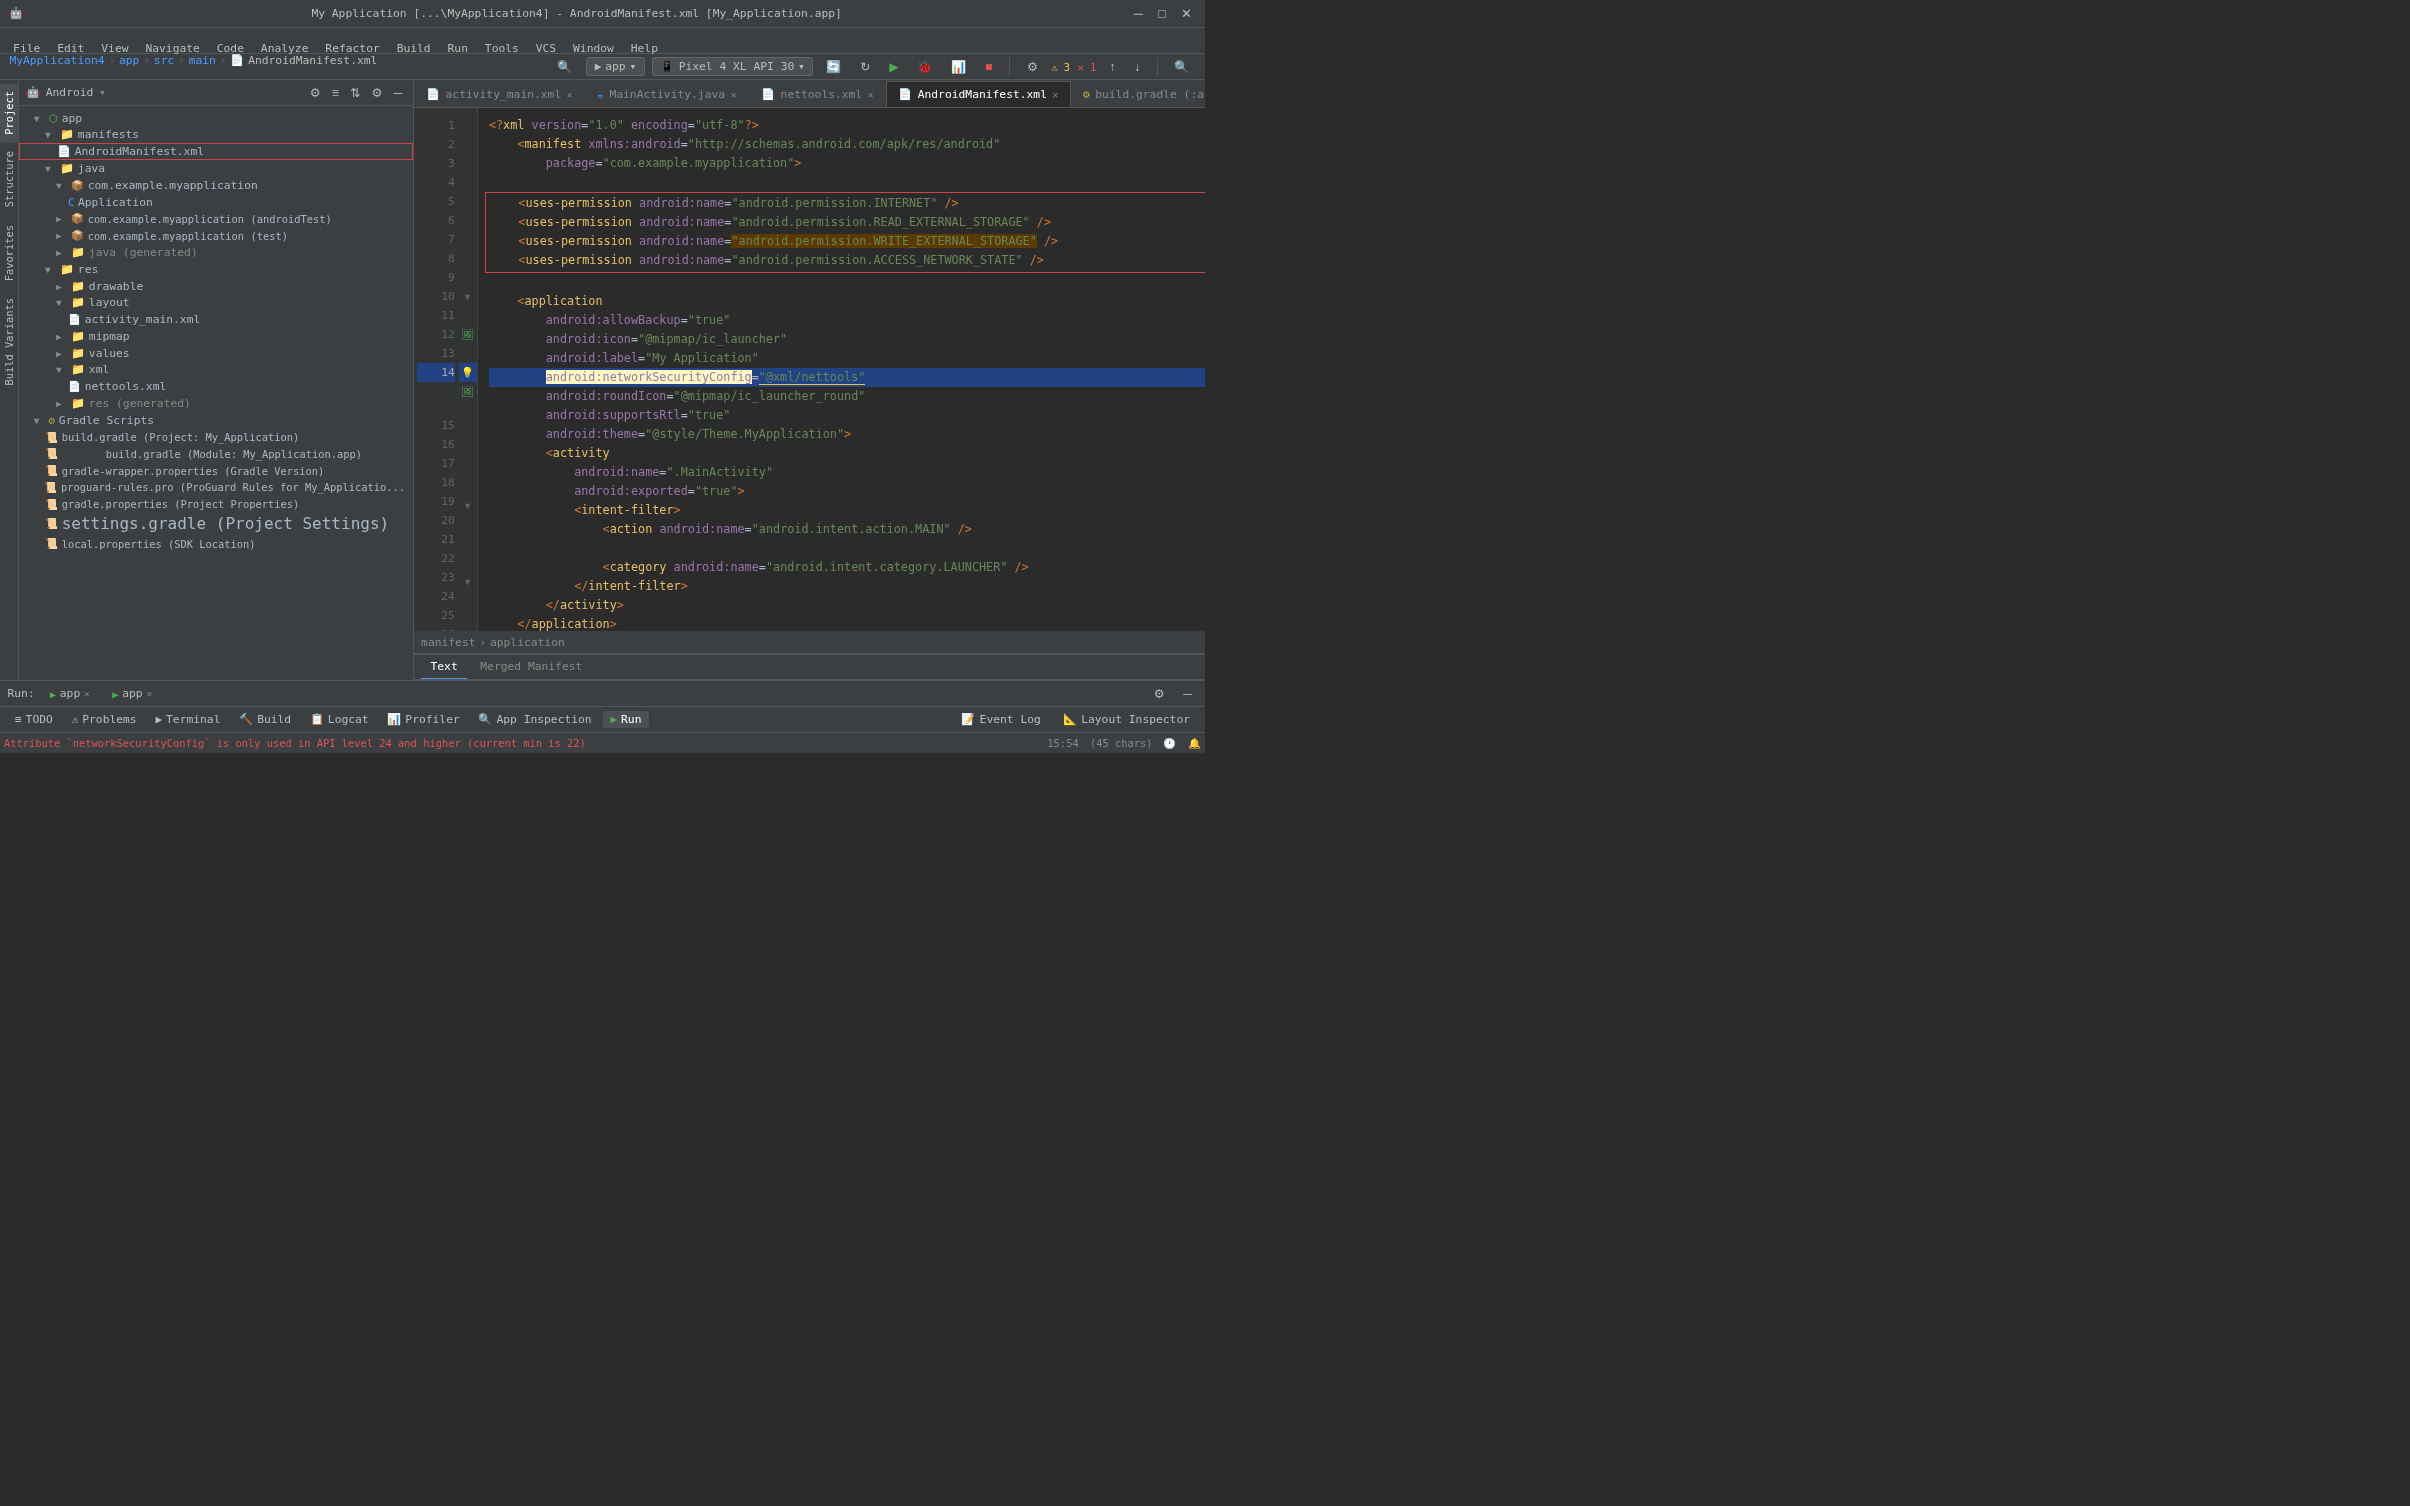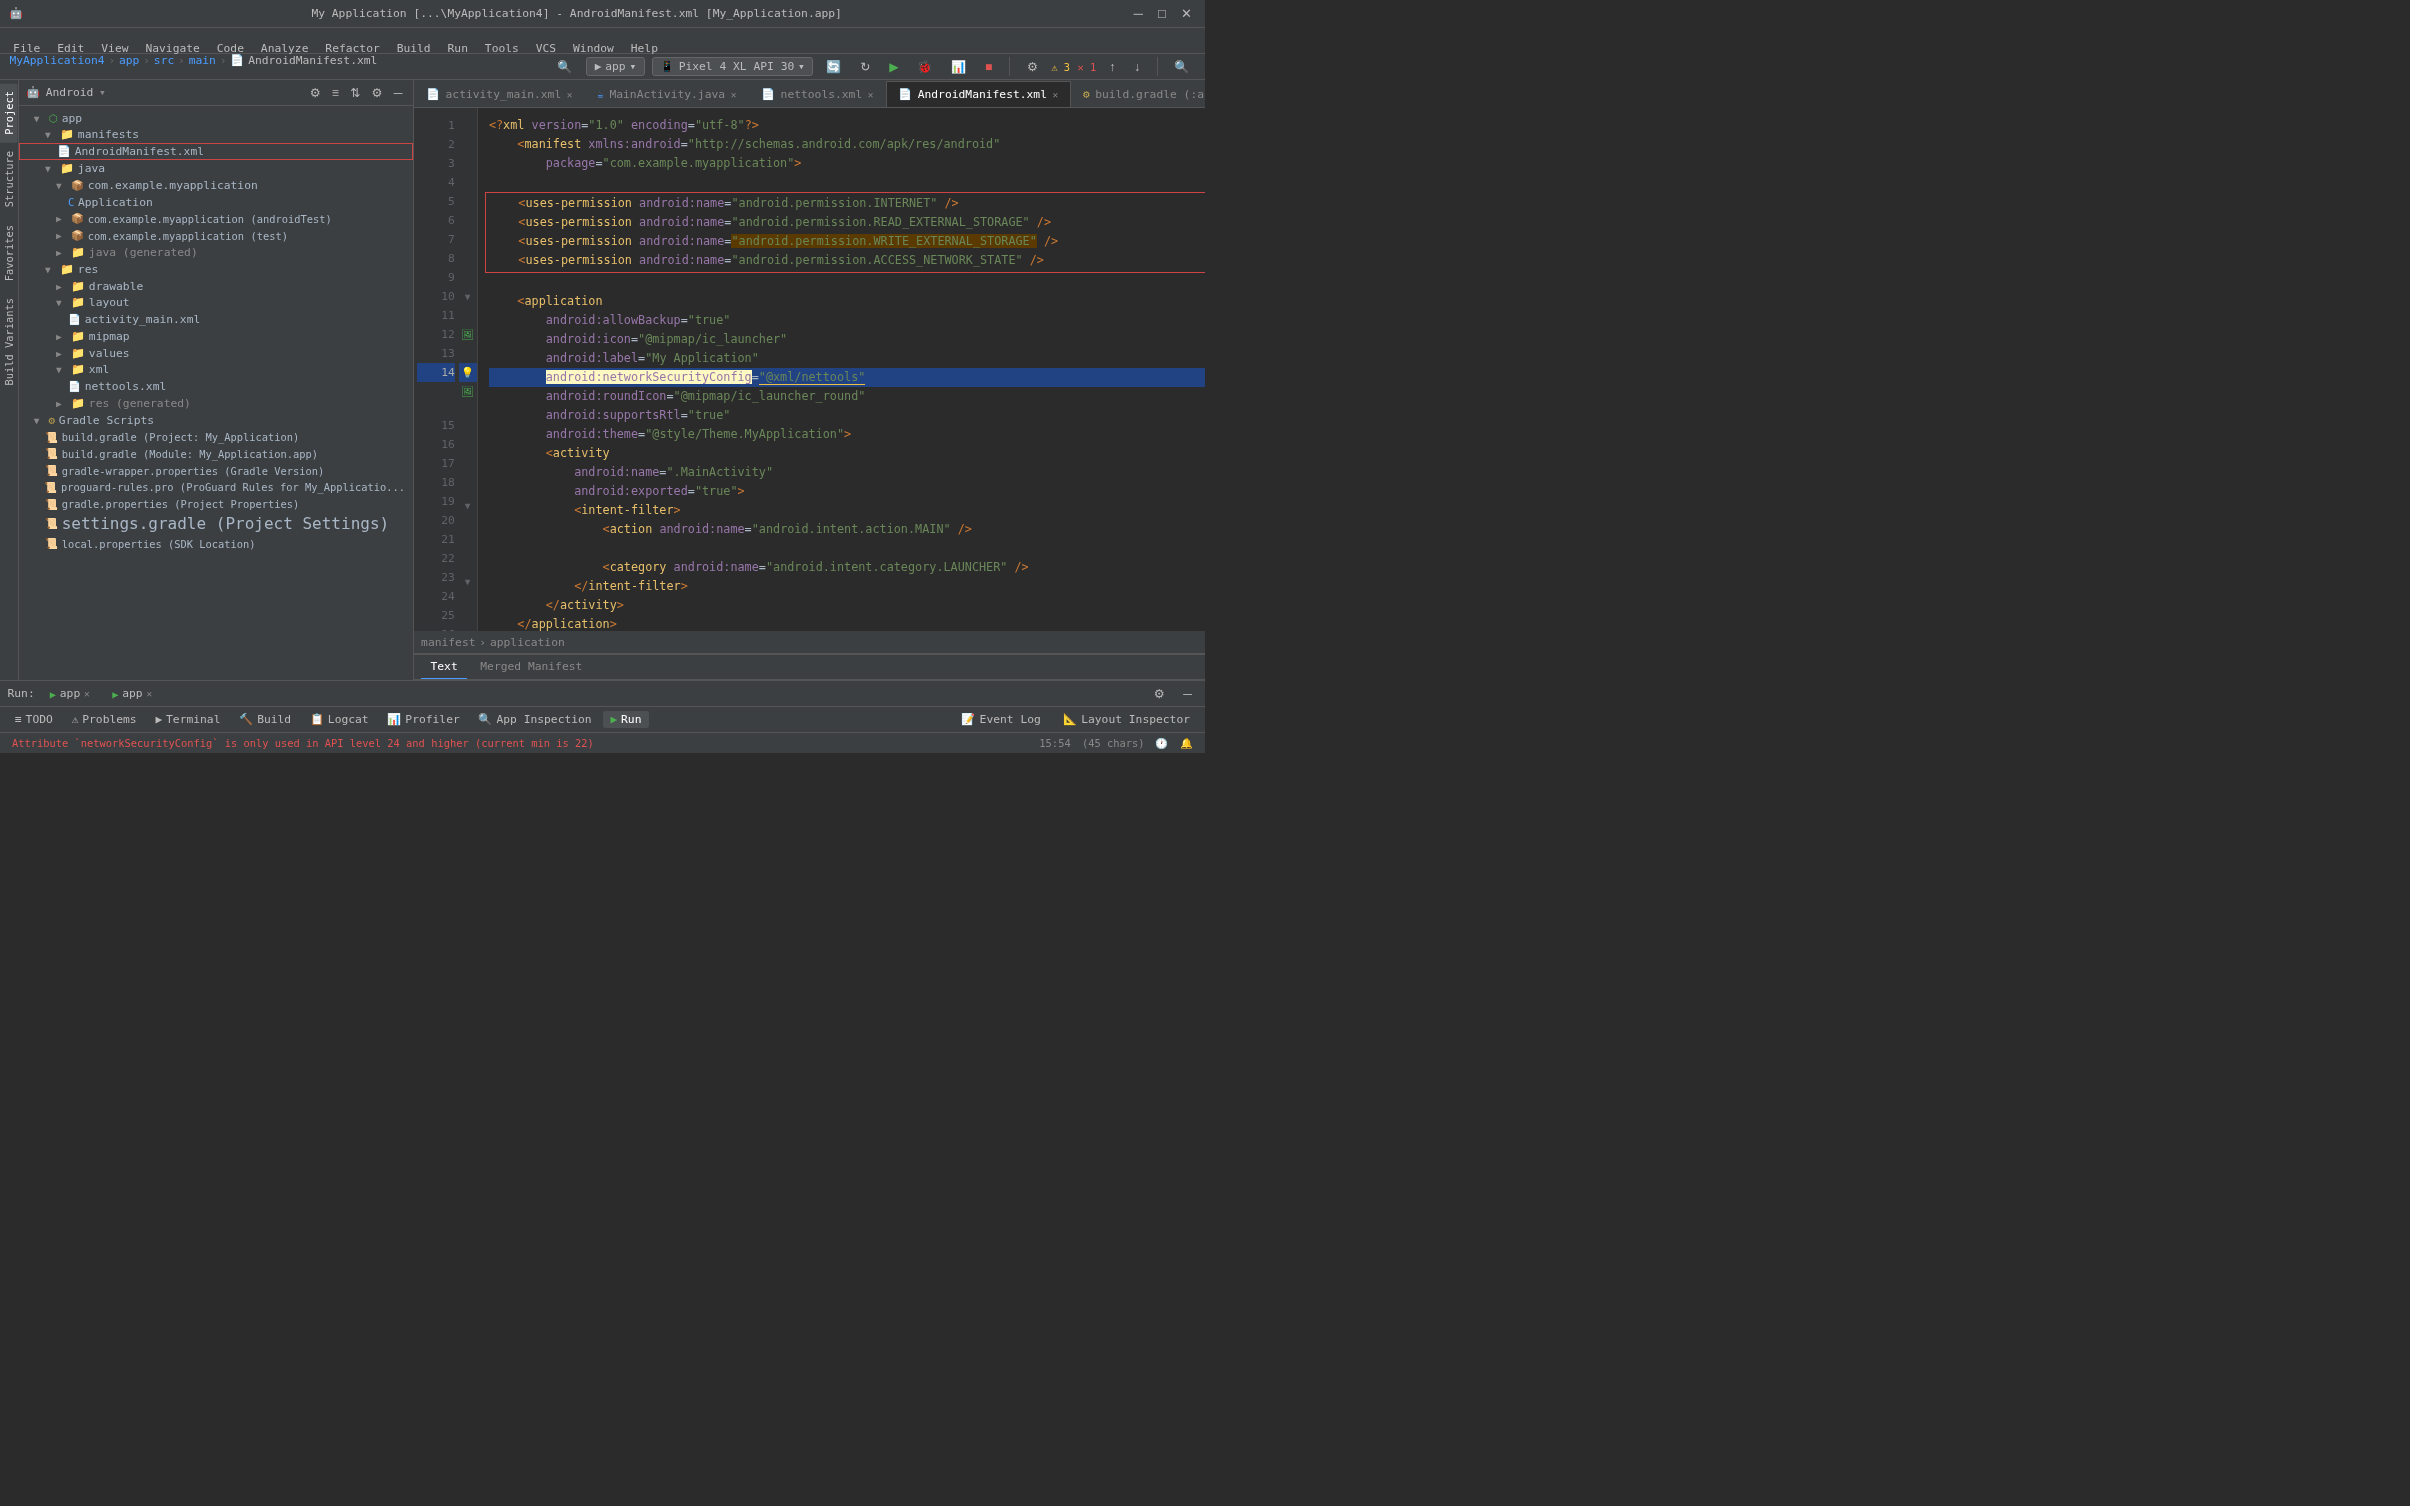--- a/index.html
+++ b/index.html
@@ -370,21 +370,21 @@
       border-radius: 2.8px;
     }
     .tool-btn.active { background: #4c5052; color: #ffffff; }
 
     
     #status-bar {
       height: 21px;
       background: #3c3f41;
       display: flex;
       align-items: center;
-      padding: 0 12px;
+      padding: 0 4px;
       font-size: 10.4px;
       color: #888;
       gap: 11.3px;
       border-top: 0.9px solid #555;
     }
     .status-warning { color: #e05252; }
 
     
     #editor-breadcrumb {
       height: 22.6px;
@@ -625,21 +625,21 @@
 
       <div class="tree-item">
         <span class="tree-indent" style="width:15px;"></span>
         <span style="color:#c4a84f; font-size:10.4px;">📜</span>
         <span style="font-size:10.4px;">build.gradle (Project: My_Application)</span>
       </div>
 
       <div class="tree-item">
         <span class="tree-indent" style="width:15px;"></span>
         <span style="color:#c4a84f; font-size:10.4px;">📜</span>
-        <span style="font-size:10.4px;">build.gradle (Module: My_Application.app)</span>
+        <span style="font-size:10.4px;margin-left:44px;">build.gradle (Module: My_Application.app)</span>
       </div>
 
       <div class="tree-item">
         <span class="tree-indent" style="width:15px;"></span>
         <span style="color:#c4a84f; font-size:10.4px;">📜</span>
         <span style="font-size:10.4px;">gradle-wrapper.properties (Gradle Version)</span>
       </div>
 
       <div class="tree-item">
         <span class="tree-indent" style="width:15px;"></span>

